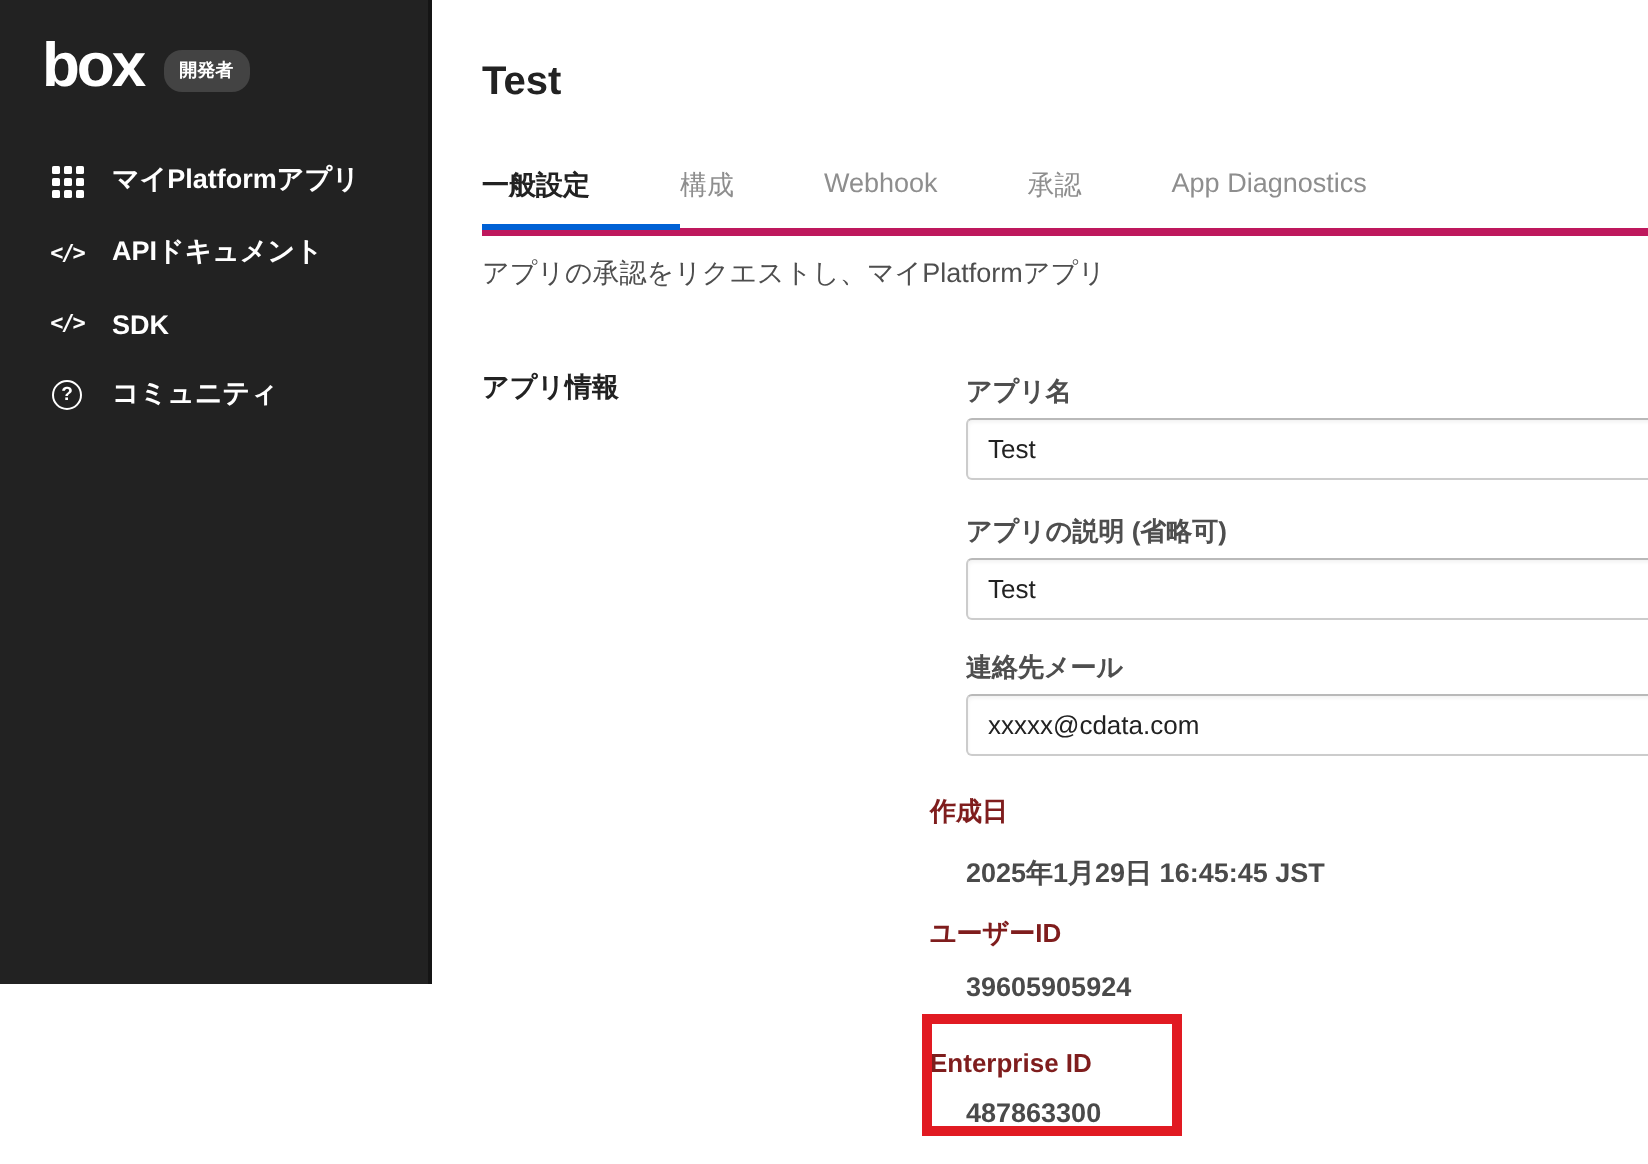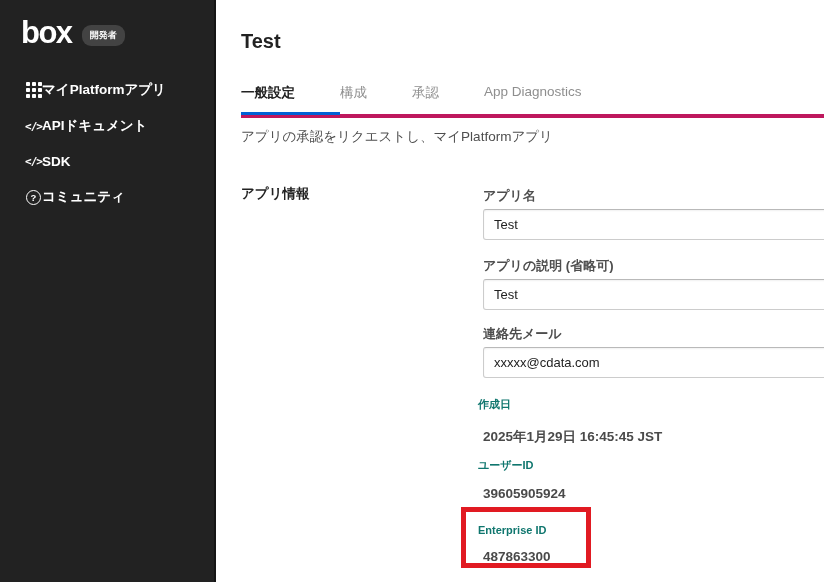--- a/index.html
+++ b/index.html
@@ -6,39 +6,39 @@
   html, body { width: 824px; height: 582px; overflow: hidden; }
   body {
     font-family: "Liberation Sans", "DejaVu Sans", sans-serif;
     background: #ffffff;
     position: relative;
   }
   .stage { position: absolute; inset: 0; width: 824px; height: 582px; overflow: hidden; }
 
   
   .sidebar {
-    position: absolute; left: 0; top: 0; width: 216px; height: 582px;
+    position: absolute; left: 0; top: 0; width: 216px; height: 492px;
     background: #222222; border-right: 2px solid #151515;
   }
   .logo-row {
     position: absolute; left: 21px; top: 17px;
     display: flex; align-items: center; gap: 10px;
   }
   .box-logo {
     color: #ffffff; font-size: 31px; font-weight: 800;
     letter-spacing: -1.5px; line-height: 1;
   }
   .dev-badge {
     background: #434343; color: #ffffff; font-size: 9px; font-weight: 700;
     padding: 6px 8px; border-radius: 9px; line-height: 1; margin-top: 6px;
     white-space: nowrap;
   }
   .nav { position: absolute; left: 0; top: 72px; width: 100%; }
   .nav-item {
-    display: flex; align-items: center; 
+    display: flex; align-items: flex-end; gap: 14px;
     padding: 9px 0 9px 25px; cursor: pointer;
     color: #ffffff; font-size: 13.5px; font-weight: 700;
   }
   .nav-icon {
     width: 17px; height: 17px; display: inline-flex;
     align-items: center; justify-content: center; flex: 0 0 17px;
   }
   .code-glyph {
     font-family: "DejaVu Sans Mono", monospace; font-size: 11px;
     font-weight: 700; color: #ffffff; letter-spacing: -1px;
@@ -87,22 +87,22 @@
   .text-input {
     position: absolute; left: 483px; width: 370px; height: 31px;
     border: 1px solid #cccccc; border-top-color: #b9b9b9; border-radius: 3px;
     background: #ffffff; padding: 0 10px;
     font-family: "Liberation Sans", sans-serif;
     font-size: 13px; color: #222222;
     box-shadow: inset 0 1px 2px rgba(0,0,0,0.06);
     outline: none;
   }
   .static-label {
-    position: absolute; left: 478px;
-    font-size: 11px; font-weight: 700; color: #0f766e; white-space: nowrap;
+    position: absolute; left: 465px;
+    font-size: 13px; font-weight: 700; color: #7f1d1d; white-space: nowrap;
   }
   .static-value {
     position: absolute; left: 483px;
     font-size: 13.5px; font-weight: 600; color: #4a4a4a; white-space: nowrap;
   }
 
   
   .annotation-rect {
     position: absolute; left: 461px; top: 507px; width: 130px; height: 61px;
     border: 5px solid #e11a22; pointer-events: none; z-index: 10;
@@ -156,20 +156,21 @@
         <span>コミュニティ</span>
       </div>
     </div>
   </div>
 
   <div class="page-title">Test</div>
 
   <div class="tabbar">
     <div class="tab active">一般設定</div>
     <div class="tab">構成</div>
+    <div class="tab">Webhook</div>
     <div class="tab">承認</div>
     <div class="tab">App Diagnostics</div>
   </div>
 
   <div class="subtitle">アプリの承認をリクエストし、マイPlatformアプリ</div>
 
   <div class="section-title">アプリ情報</div>
 
   <label class="field-label" style="top:187px;">アプリ名</label>
   <input class="text-input" style="top: 209px;" type="text" value="Test">

